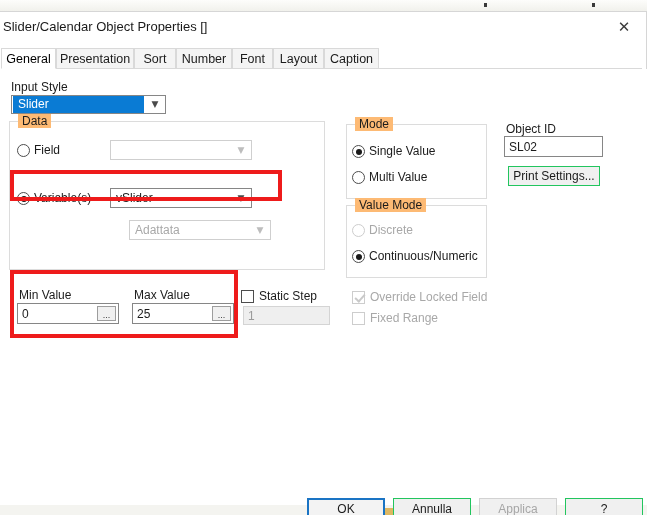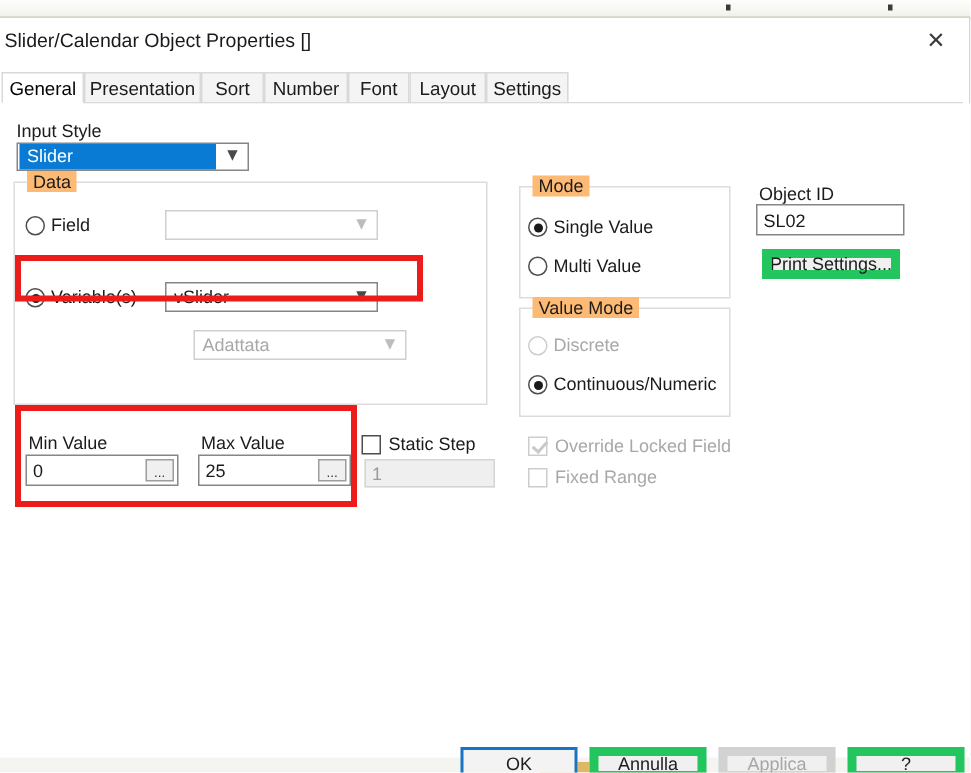--- a/index.html
+++ b/index.html
@@ -152,21 +152,21 @@
     width: 4px; height: 8px; border: solid #1a1a1a;
     border-width: 0 2px 2px 0; transform: rotate(42deg);
   }
   .check.dis.on .check-mark::after { border-color: #c9c9c9; }
   .check-label { font-size: 12px; color: #1b1b1b; margin-left: 5px; white-space: nowrap; }
   .check.dis .check-label { color: #a8a8a8; }
 
   
   .btn {
     position: absolute; box-sizing: border-box;
-    background: #f0f0f0; border: 6px solid #22c55e;
+    background: #f0f0f0; border: 1px solid #22c55e;
     display: flex; align-items: center; justify-content: center;
     font-size: 12px; color: #1b1b1b; white-space: nowrap;
   }
   .btn.default { border: 2px solid #1a74c4; background: #f3f3f3; }
   .btn.disabled { color: #a6a6a6; background: #f0f0f0; border-color: #d2d2d2; }
 
   
   .annot {
     position: absolute; box-sizing: border-box;
     border: 4px solid #ee1b1b; background: transparent;
@@ -208,21 +208,21 @@
       <div class="tab" style="left:175px;width:56px;">
           <span>Number</span>
         </div>
       <div class="tab" style="left:231px;width:41px;">
           <span>Font</span>
         </div>
       <div class="tab" style="left:272px;width:51px;">
           <span>Layout</span>
         </div>
       <div class="tab" style="left:323px;width:55px;">
-          <span>Settings</span>
+          <span>Caption</span>
         </div>
     </div>
 
     <div class="page">
 
       <div class="lbl" style="left:16px;top:11px;">Input Style</div>
       <div class="combo sel" style="left:16px;top:26px;width:155px;height:19px;">
         <span class="combo-text">Slider</span>
         <span class="combo-arrow">▼</span>
       </div>

